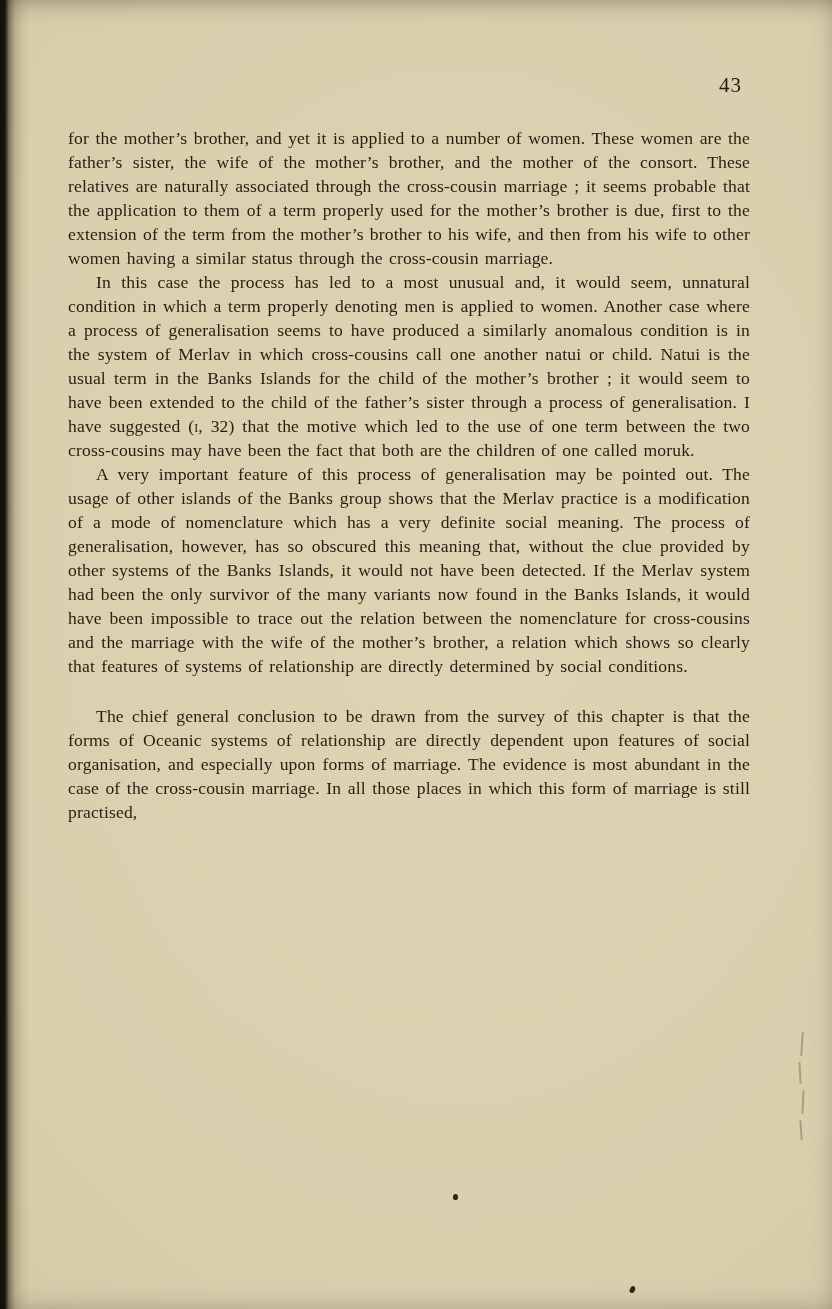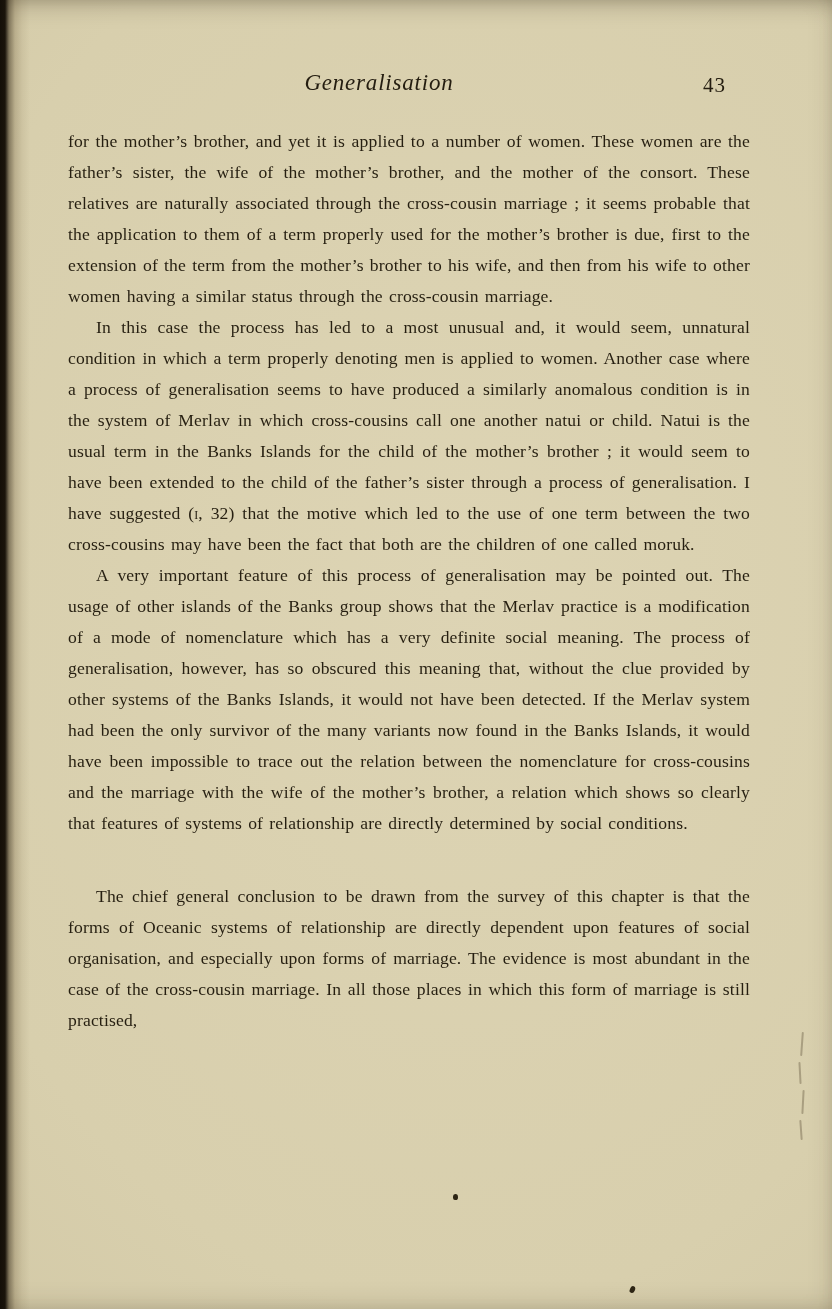--- a/index.html
+++ b/index.html
@@ -47,40 +47,40 @@
     position: absolute;
     left: 0; right: 60px;
     text-align: center;
     font-style: italic;
     font-size: 23px;
     letter-spacing: 0.8px;
     color: #241d10;
   }
   .page-number {
     position: absolute;
-    right: 24px;
+    right: 8px;
     top: 3px;
     font-size: 21px;
     letter-spacing: 1px;
     color: #241d10;
   }
   .body-text {
     color: #261f11;
     font-size: 17.6px;
-    line-height: 31px;
+    line-height: 24px;
     text-align: justify;
     word-spacing: 1.6px;
     letter-spacing: 0.15px;
   }
   .para {
     margin: 0;
     padding: 0;
   }
   .para.indent { text-indent: 28px; }
-  .para.gap-before { margin-top: 42px; }
+  .para.gap-before { margin-top: 26px; }
   .italic { }
   .smallcaps { font-variant: small-caps; }
   .margin-mark {
     position: absolute;
     width: 2px;
     border-radius: 2px;
     background: rgba(92,80,56,0.38);
     pointer-events: none;
   }
   .speck {
@@ -92,21 +92,20 @@
 </style>
 </head>
 <body>
 
 <div class="page">
 
   <div class="binding-edge"></div>
 
   <div class="content">
     <div class="page-header">
-      <div class="running-title">Generalisation</div>
       <div class="page-number">43</div>
     </div>
 
     <div class="body-text" id="page-body">
         <p class="para"><span>for the mother’s brother, and yet it is applied to a number of women.  These women are the father’s sister, the wife of the mother’s brother, and the mother of the consort. These relatives are naturally associated through the cross-cousin marriage ; it seems probable that the application to them of a term properly used for the mother’s brother is due, first to the extension of the term from the mother’s brother to his wife, and then from his wife to other women having a similar status through the cross-cousin marriage.</span></p>
         <p class="para indent"><span>In this case the process has led to a most unusual and, it would seem, unnatural condition in which a term properly denoting men is applied to women.  Another case where a process of generalisation seems to have produced a similarly anomalous condition is in the system of Merlav in which cross-cousins call one another </span><span class="italic">natui</span><span> or child.  </span><span class="italic">Natui</span><span> is the usual term in the Banks Islands for the child of the mother’s brother ; it would seem to have been extended to the child of the father’s sister through a process of generalisation. I have suggested (</span><span class="smallcaps">i</span><span>, 32) that the motive which led to the use of one term between the two cross-cousins may have been the fact that both are the children of one called </span><span class="italic">moruk</span><span>.</span></p>
         <p class="para indent"><span>A very important feature of this process of generalisation may be pointed out.  The usage of other islands of the Banks group shows that the Merlav practice is a modification of a mode of nomenclature which has a very definite social meaning.  The process of generalisation, however, has so obscured this meaning that, without the clue provided by other systems of the Banks Islands, it would not have been detected. If the Merlav system had been the only survivor of the many variants now found in the Banks Islands, it would have been impossible to trace out the relation between the nomenclature for cross-cousins and the marriage with the wife of the mother’s brother, a relation which shows so clearly that features of systems of relationship are directly determined by social conditions.</span></p>
         <p class="para indent gap-before"><span>The chief general conclusion to be drawn from the survey of this chapter is that the forms of Oceanic systems of relationship are directly dependent upon features of social organisation, and especially upon forms of marriage.  The evidence is most abundant in the case of the cross-cousin marriage.  In all those places in which this form of marriage is still practised,</span></p>
       </div>
   </div>

